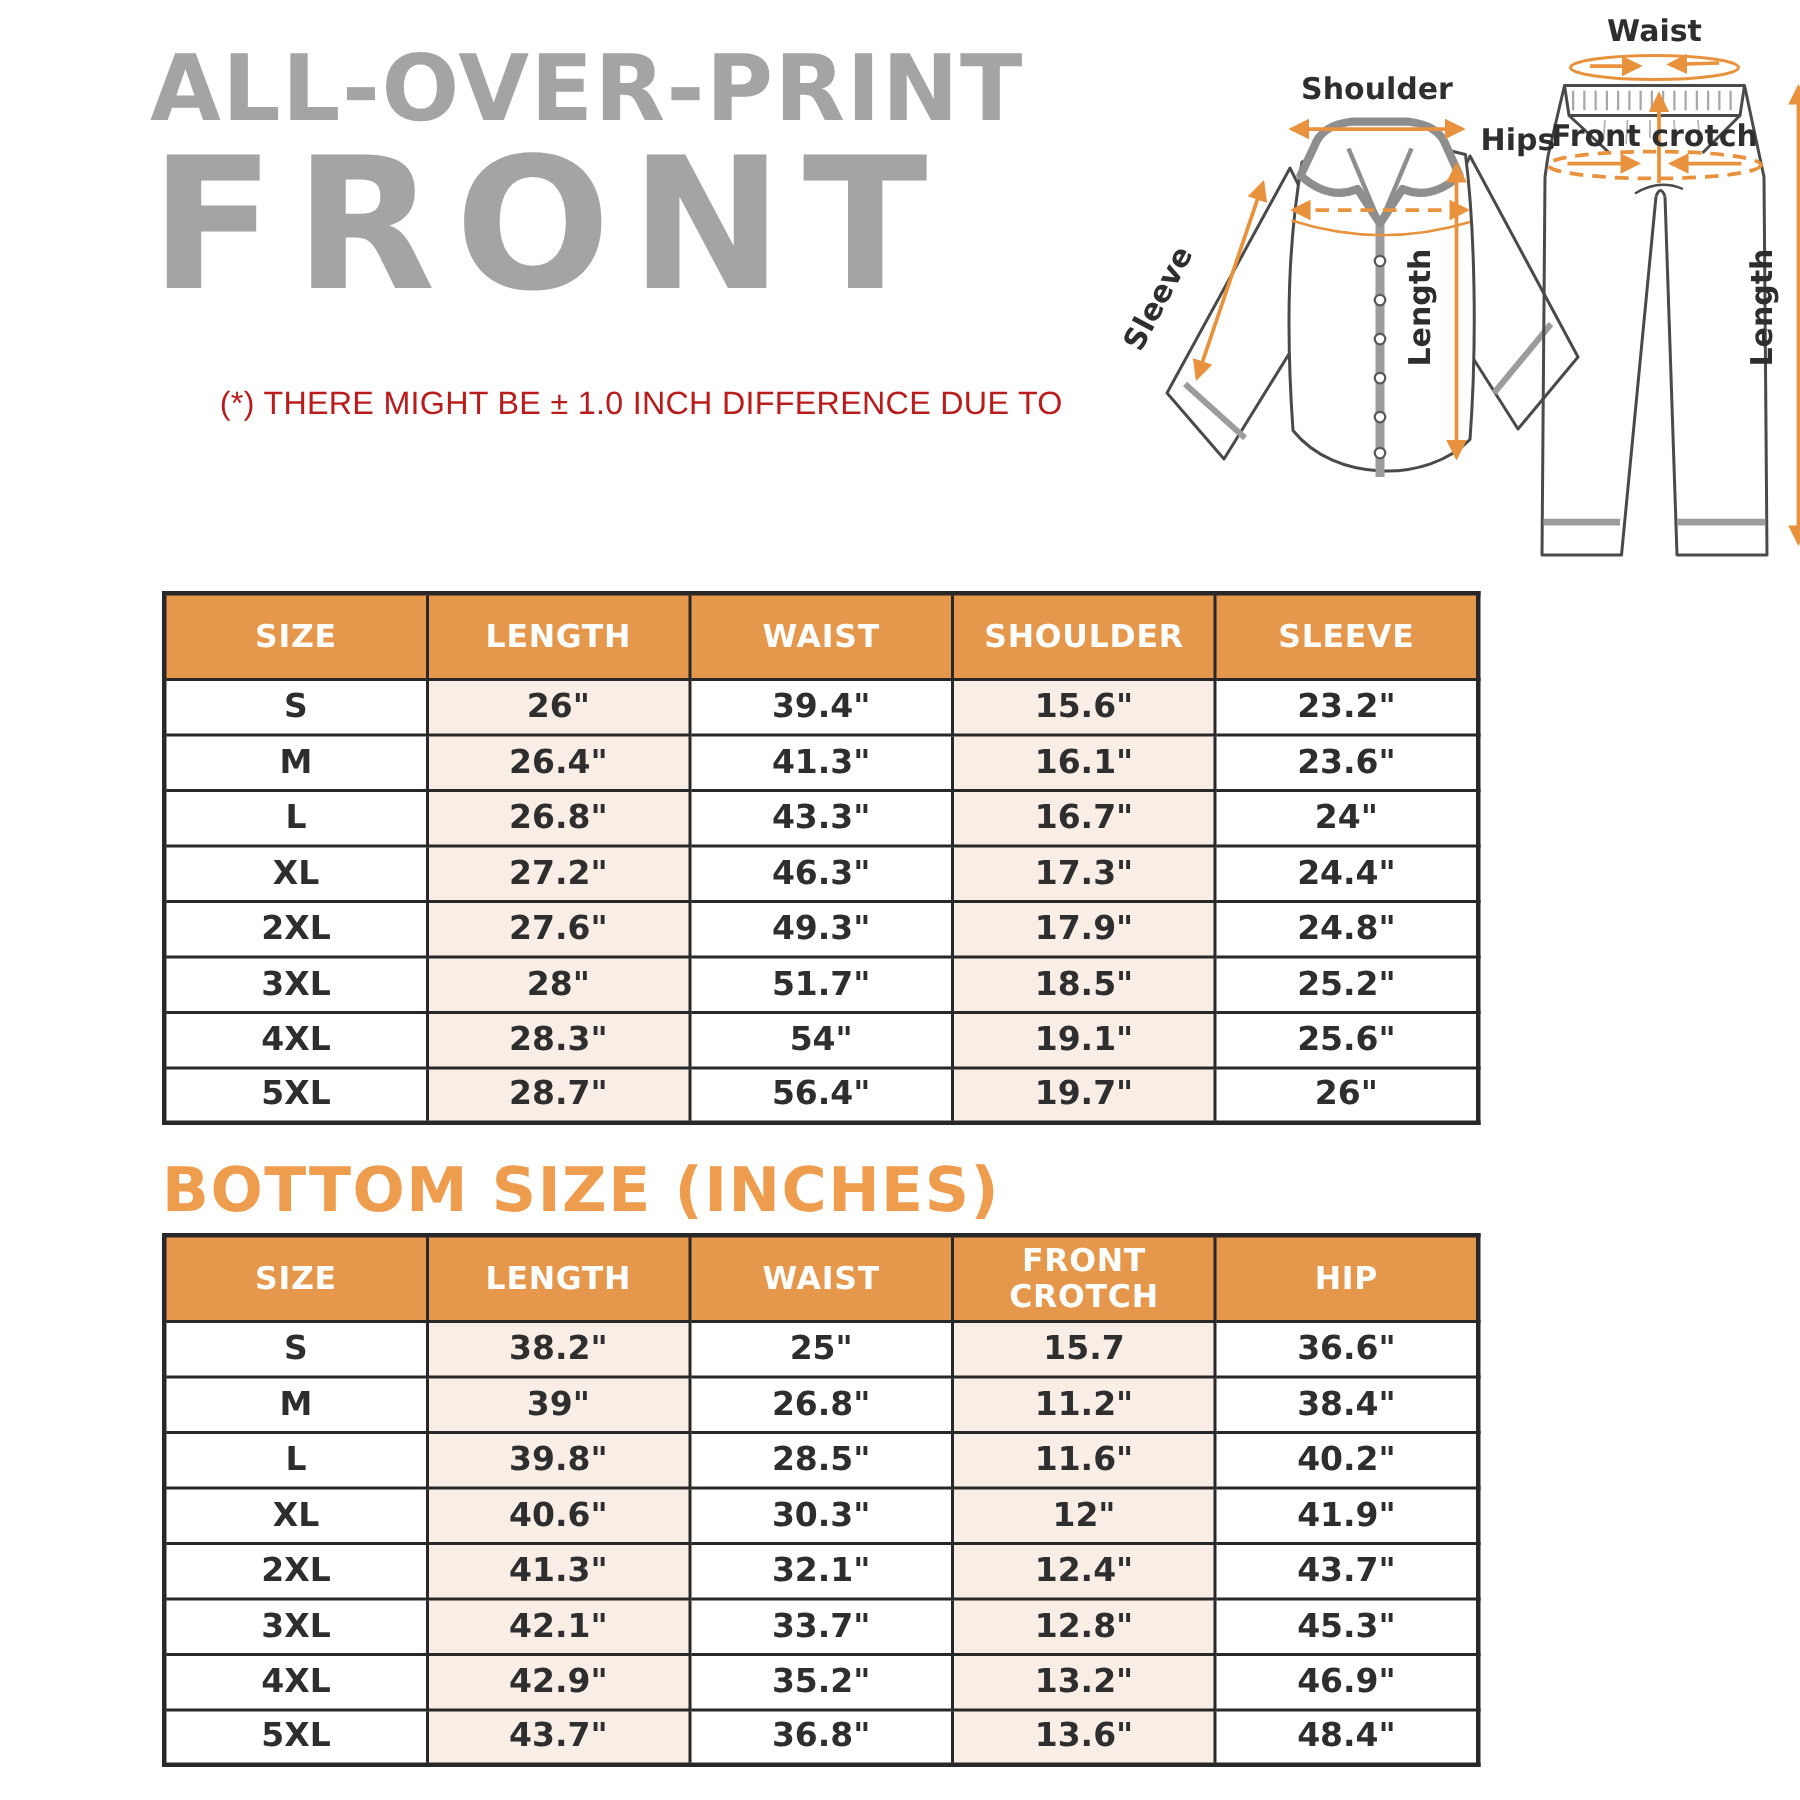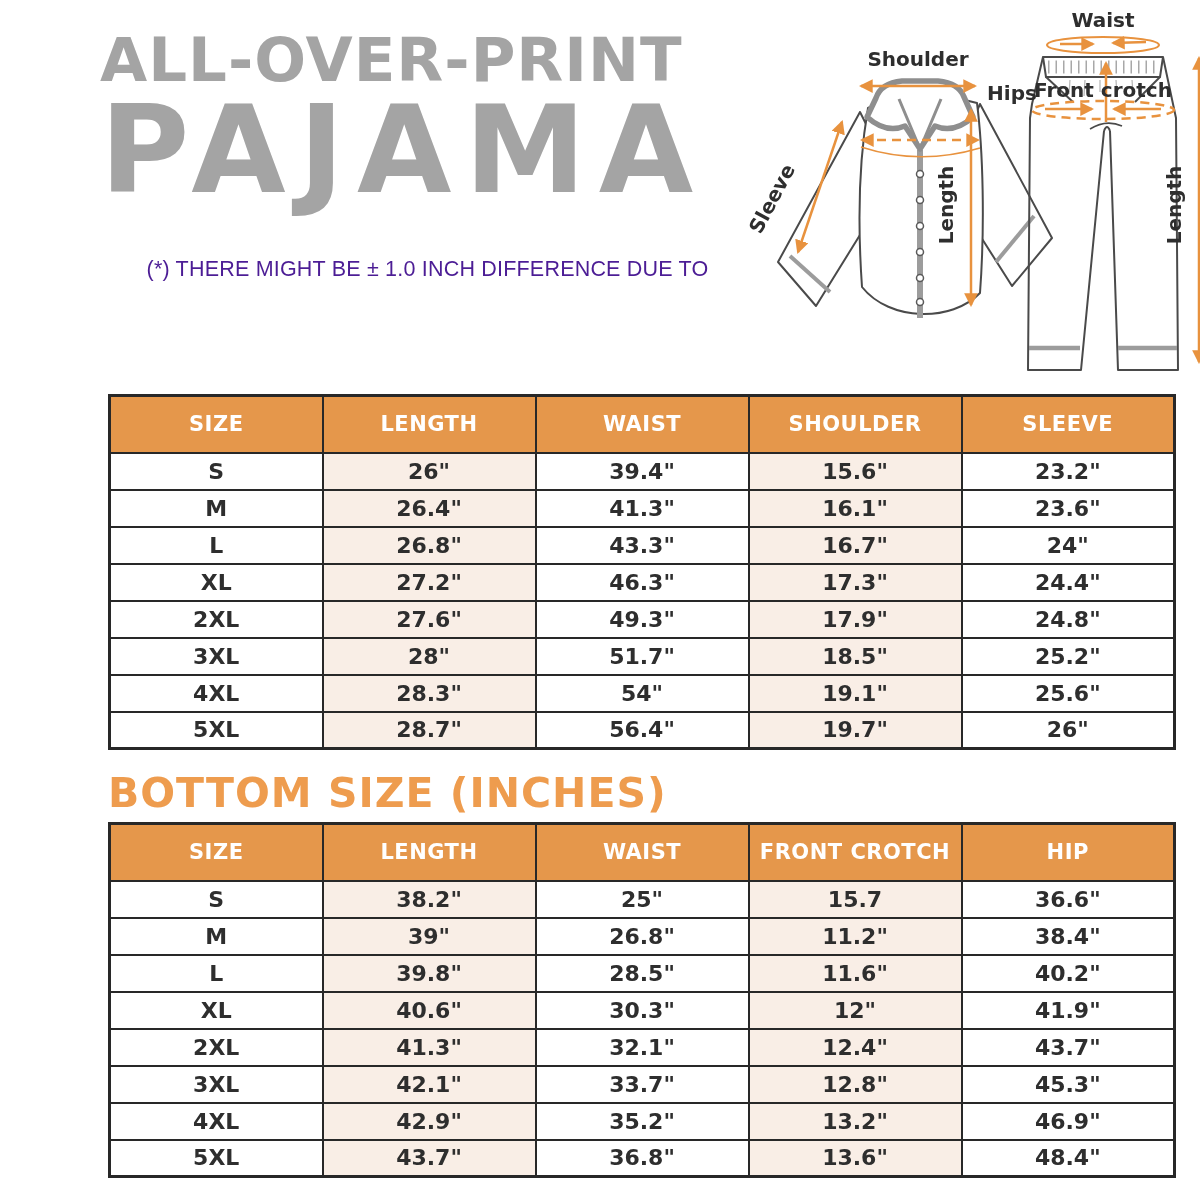--- a/index.html
+++ b/index.html
@@ -9,54 +9,54 @@
   .page { position:absolute; inset:0; background:#fff;margin-left:40px; }
 
   
   .title-block { position:absolute; left:60px; top:26px; width:660px; color:#a4a4a4;
                  font-family:"DejaVu Sans",sans-serif; font-weight:bold; }
   .title-line1 { font-size:61px; letter-spacing:1px; line-height:1.12; white-space:nowrap; }
   .title-line2 { font-size:122px; letter-spacing:13px; line-height:0.92; white-space:nowrap; }
 
   
   .disclaimer { position:absolute; left:55px; top:253px; width:665px; text-align:center;
-                color:#4c1d95; font-size:21.5px; font-weight:500; line-height:1.55;
+                color:#b91c1c; font-size:21.5px; font-weight:500; line-height:1.55;
                 letter-spacing:0.2px; }
 
   
   .diagram { position:absolute; left:700px; top:0; width:495px; height:395px; }
   .diagram svg { width:100%; height:100%; }
   .dia-label { font-family:"DejaVu Sans",sans-serif; font-weight:bold; font-size:20px; fill:#2e2e2e; }
 
   
   .section-heading { position:absolute; left:68px; color:#ee9c4e; font-family:"DejaVu Sans",sans-serif;
                      font-weight:bold; font-size:41px; letter-spacing:1px; white-space:nowrap; }
   .heading-top { top:334px; }
   .heading-bottom { top:769px; }
 
   
-  .size-table { position:absolute; left:68px; width:1068px; border-collapse:collapse;
+  .size-table { position:absolute; left:68px; width:879px; border-collapse:collapse;
                 table-layout:fixed; border:3px solid #282828; background:#fff; }
   .table-top { top:394px; }
   .table-bottom { top:822px; }
   .size-table th { background:#e5974b; color:#ffffff; font-family:"DejaVu Sans",sans-serif;
                    font-size:21px; font-weight:bold; height:57px; border:2px solid #282828;
                    letter-spacing:0.5px; text-align:center; }
   .size-table td { height:37px; text-align:center; font-family:"DejaVu Sans",sans-serif;
                    font-size:22px; font-weight:bold; color:#2e2e2e; border:2px solid #282828; }
   .size-table td.hl { background:#f9eee6; }
 </style>
 </head>
 <body>
 
 <div class="page">
 
   <div class="title-block">
     <div class="title-line1">ALL-OVER-PRINT</div>
-    <div class="title-line2">PAJAMA</div>
+    <div class="title-line2">FRONT</div>
   </div>
 
   <div class="disclaimer">
     <div>(*) THERE MIGHT BE ± 1.0 INCH DIFFERENCE DUE TO</div>
   </div>
 
   <div class="diagram">
     <svg viewBox="0 0 495 395">
       <defs>
         <marker id="ah" viewBox="0 0 10 10" refX="8.5" refY="5" markerWidth="5.5" markerHeight="5.5" orient="auto-start-reverse">

